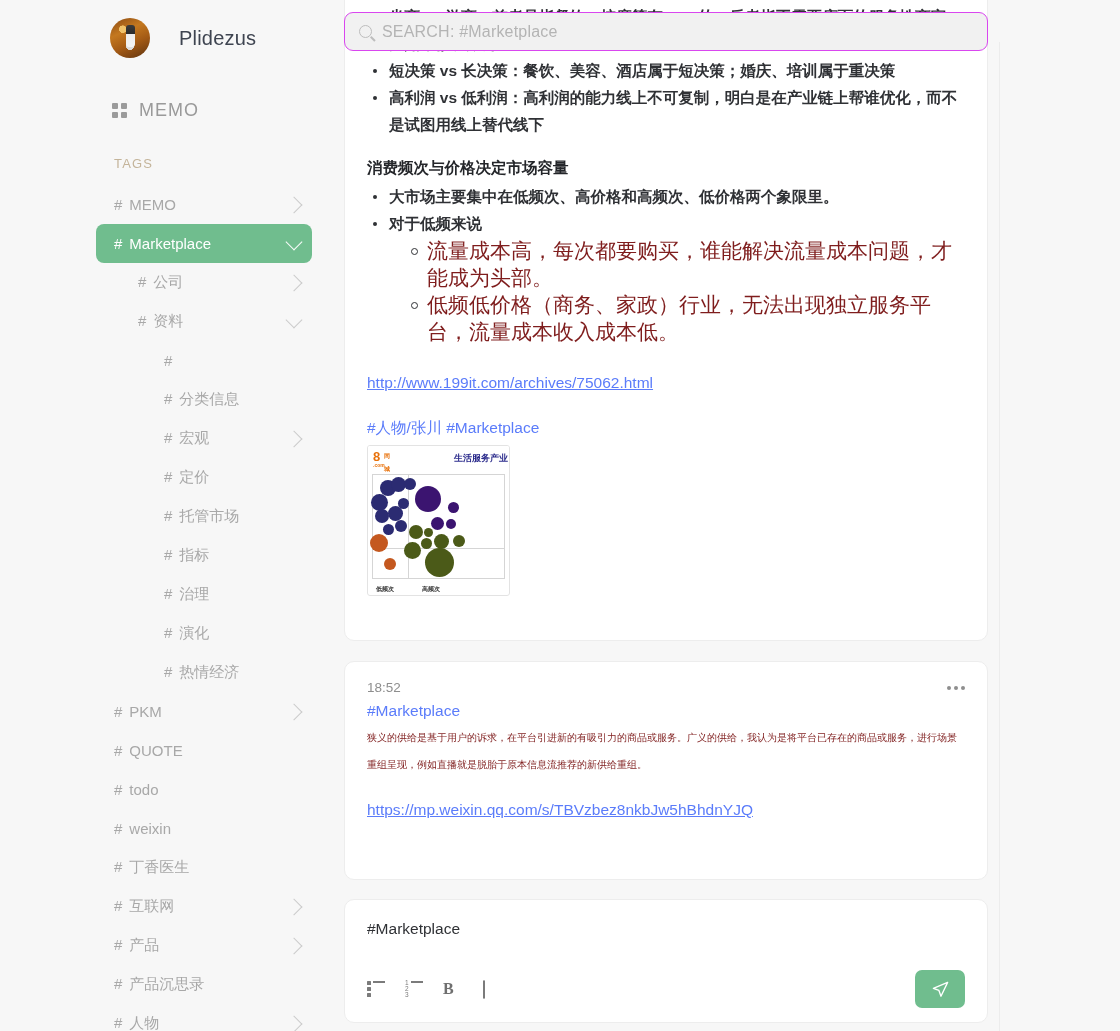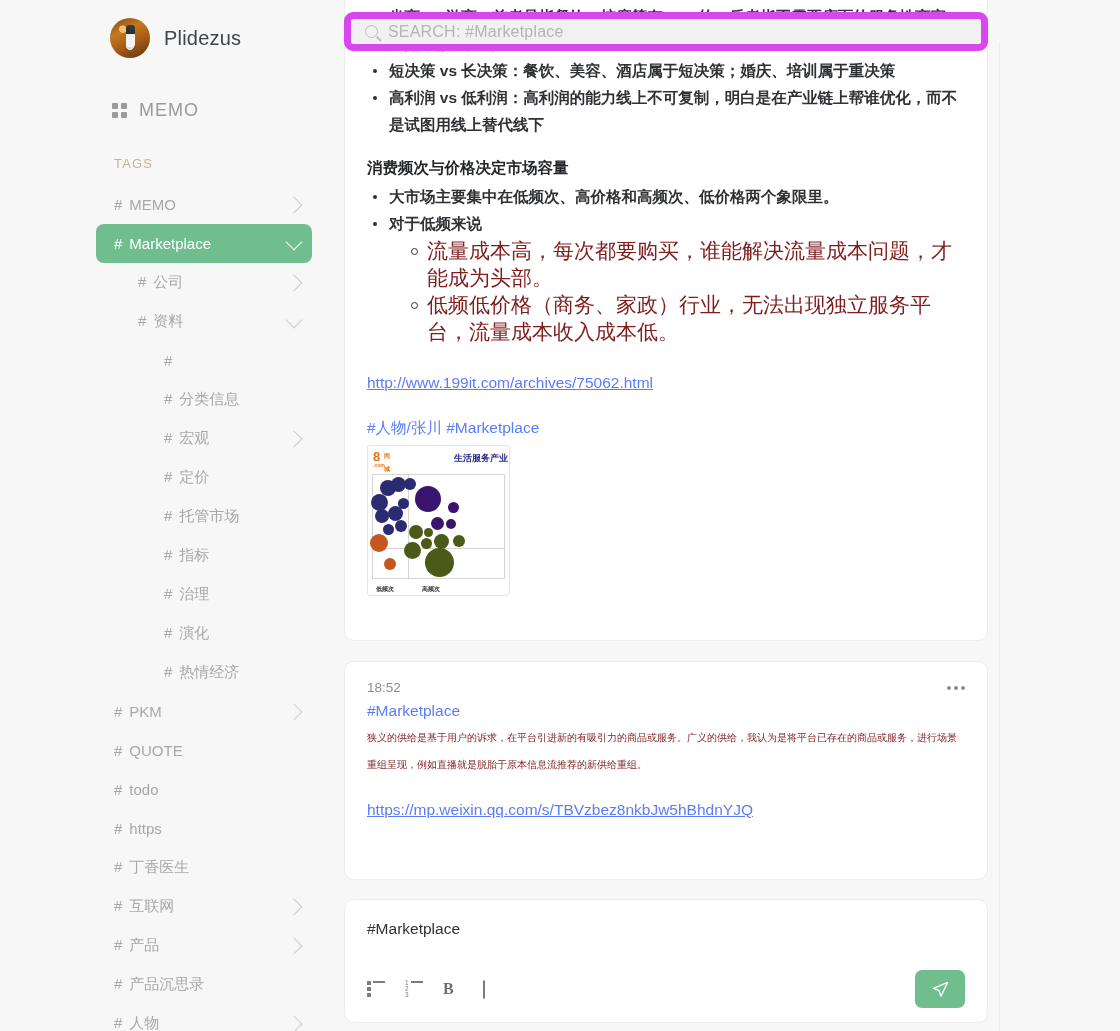--- a/index.html
+++ b/index.html
@@ -13,21 +13,21 @@
 
   
   .sidebar {
     width: 336px; height: 1031px;
     background: #f7f7f7;
     flex: 0 0 336px;
     position: relative;
     overflow: hidden;
   }
   .brand {
-    display: flex; align-items: center; gap: 14px;
+    display: flex; align-items: center; gap: 29px;
     padding: 14px 0 0 110px;
     height: 62px;
   }
   .avatar {
     width: 40px; height: 40px; border-radius: 50%;
     background:
       radial-gradient(circle at 32% 28%, #f0c36a 0 9%, rgba(240,195,106,0) 10%),
       radial-gradient(circle at 50% 45%, #e6e6e6 0 8%, rgba(230,230,230,0) 9%),
       radial-gradient(circle at 50% 70%, #dcdcdc 0 11%, rgba(220,220,220,0) 12%),
       linear-gradient(155deg, #8a4a14 0%, #c4781f 34%, #a35a15 62%, #5e3310 100%);
@@ -76,21 +76,21 @@
   .chev.down { transform: rotate(45deg); margin-bottom: 4px; }
   .tag.active .chev { opacity: .95; }
 
   
   .main {
     flex: 1 1 auto; position: relative;
     background: #f7f7f7; height: 1031px; overflow: hidden;
   }
   .searchbar {
     position: absolute; top: 12px; left: 8px; width: 644px; height: 39px;
-    background: #f1f1f1; border: 7px solid #d946ef; border-radius: 9px;
+    background: #f1f1f1; border: 1px solid #d946ef; border-radius: 9px;
     display: flex; align-items: center; padding: 0 14px; gap: 10px;
     z-index: 20;
   }
   .search-glass {
     width: 13px; height: 13px; border: 1.6px solid #bdbdbd; border-radius: 50%;
     position: relative; flex: 0 0 13px;
   }
   .search-glass::after {
     content: ""; position: absolute; right: -5px; bottom: -3px;
     width: 6px; height: 1.6px; background: #bdbdbd; transform: rotate(45deg);
@@ -272,21 +272,21 @@
           <span class="tx"><span class="hash">#</span><span>PKM</span></span>
           <span class="chev"></span>
         </div>
         <div class="tag l0">
           <span class="tx"><span class="hash">#</span><span>QUOTE</span></span>
         </div>
         <div class="tag l0">
           <span class="tx"><span class="hash">#</span><span>todo</span></span>
         </div>
         <div class="tag l0">
-          <span class="tx"><span class="hash">#</span><span>https</span></span>
+          <span class="tx"><span class="hash">#</span><span>weixin</span></span>
         </div>
         <div class="tag l0">
           <span class="tx"><span class="hash">#</span><span>丁香医生</span></span>
         </div>
         <div class="tag l0">
           <span class="tx"><span class="hash">#</span><span>互联网</span></span>
           <span class="chev"></span>
         </div>
         <div class="tag l0">
           <span class="tx"><span class="hash">#</span><span>产品</span></span>

